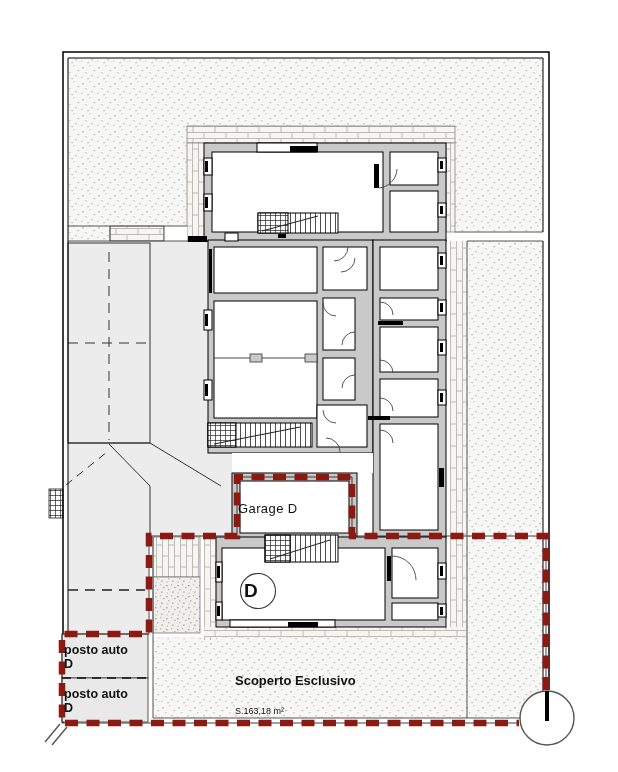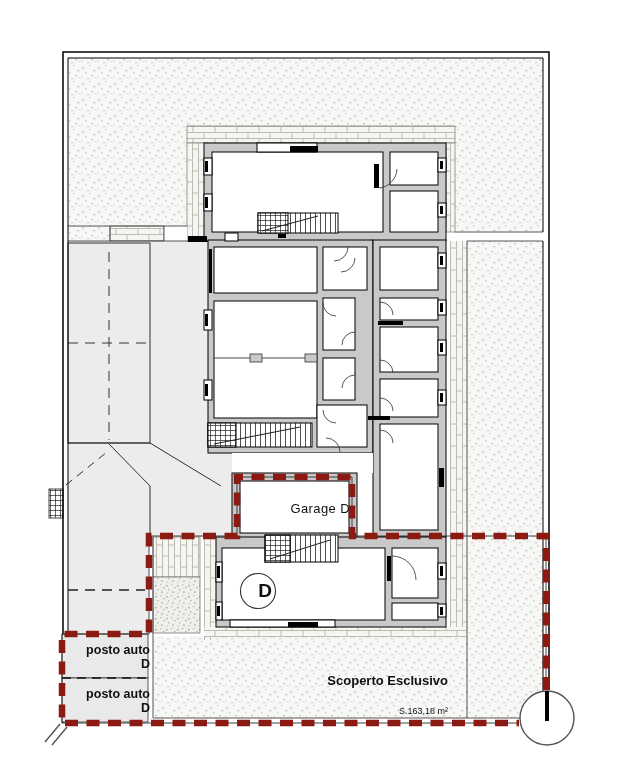--- a/index.html
+++ b/index.html
@@ -1,24 +1,24 @@
 <!DOCTYPE html>
 <html style="--boundary: #8b1b12; --wall: #c9c9c9; --paving: #ececec; --stall_fill: #e9e9e9; --line: #1a1a1a;"><head>
 <meta charset="utf-8">
 <style>
   html,body{margin:0;padding:0;background:#fff;}
   #canvas{position:relative;width:618px;height:772px;background:#fff;overflow:hidden;
           font-family:"Liberation Sans",sans-serif;color:#111;}
   #plan-svg{position:absolute;left:0;top:0;}
-  .lbl{position:absolute;text-align:right;color:#111;}
+  .lbl{position:absolute;text-align:left;color:#111;}
   .garage-lbl{left:238px;top:501px;width:112px;font-size:13px;letter-spacing:.4px;}
   .circle-d-lbl{left:244px;top:580px;width:28px;font-size:19px;font-weight:700;}
   .stall-lbl{left:64px;width:86px;font-weight:700;font-size:12.5px;line-height:14px;}
   .stall-1{top:643px;} .stall-2{top:687px;}
-  .scoperto{left:248px;top:673px;width:200px;}
+  .scoperto{left:235px;top:673px;width:200px;}
   .scoperto .t{font-size:13px;font-weight:700;}
   .scoperto .s{font-size:9px;margin-top:18px;}
   .red{stroke:var(--boundary,#8b1b12);}
   .wallfill{fill:var(--wall,#c9c9c9);}
 </style>
 </head>
 <body>
 
 <div id="canvas">
 

